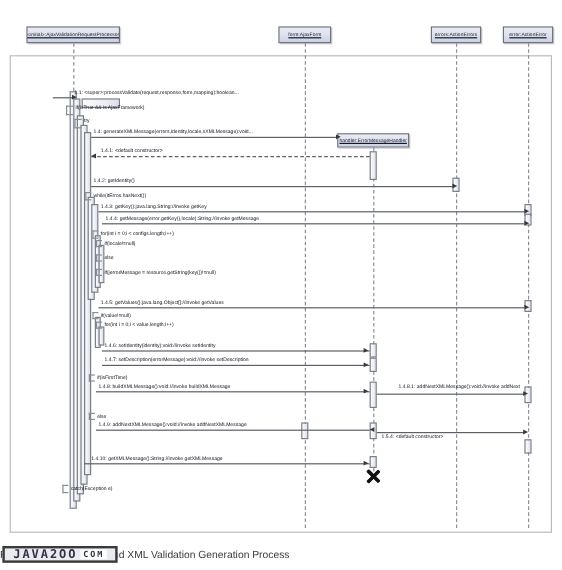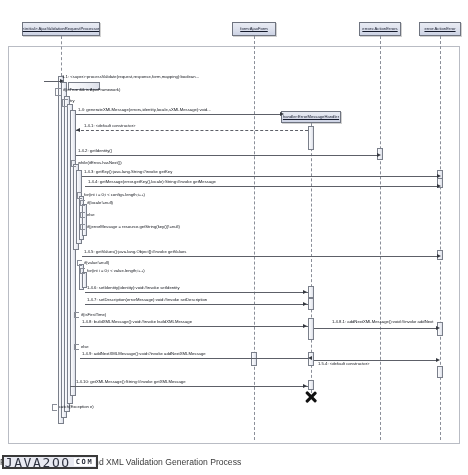--- a/index.html
+++ b/index.html
@@ -56,22 +56,22 @@
 
   
   #caption{position:absolute;left:0;top:449px;width:468px;height:26px;
            font-size:8.6px;line-height:26px;color:#3b3b3b;
            white-space:nowrap;overflow:hidden;}
 
   
   #watermark{position:absolute;left:2px;top:455px;width:96px;height:14px;
              box-sizing:border-box;border:2px solid #3a3a3a;background:#e9eaf2;
              display:flex;align-items:center;justify-content:center;gap:3px;}
-  #watermark .wm-a{font-family:"DejaVu Sans Mono",monospace;font-size:13px;
-                   letter-spacing:1.6px;color:#2f3340;font-weight:normal;text-align:right;}
+  #watermark .wm-a{font-family:"DejaVu Sans Mono",monospace;font-size:10px;
+                   letter-spacing:1.6px;color:#2f3340;font-weight:bold;text-align:right;}
   #watermark .wm-b{font-family:"DejaVu Sans Mono",monospace;font-size:7px;
                    letter-spacing:1.6px;color:#2f3340;font-weight:bold;
                    background:#ffffff;padding:0 2px;}
 </style>
 </head>
 <body>
 
 <div id="diagram">
 
   <div class="frame" style="left:8px;top:46px;width:452px;height:398px;"></div>

